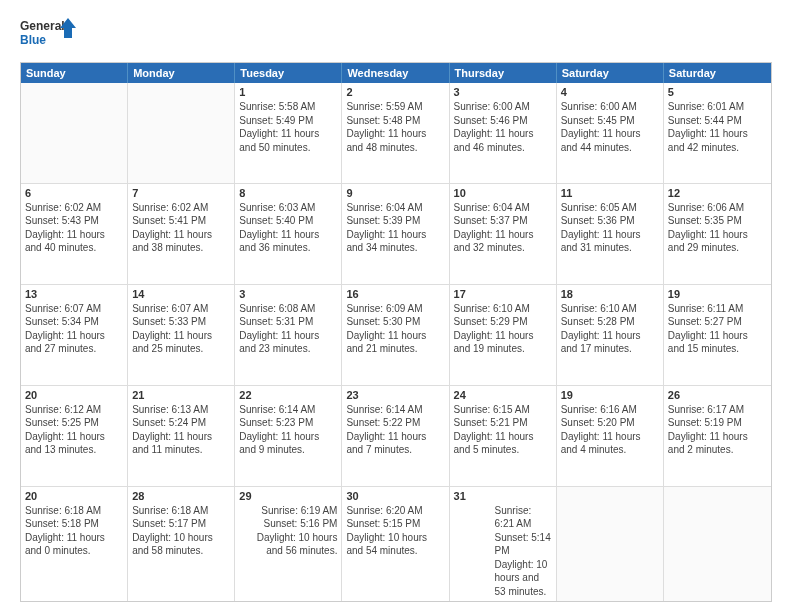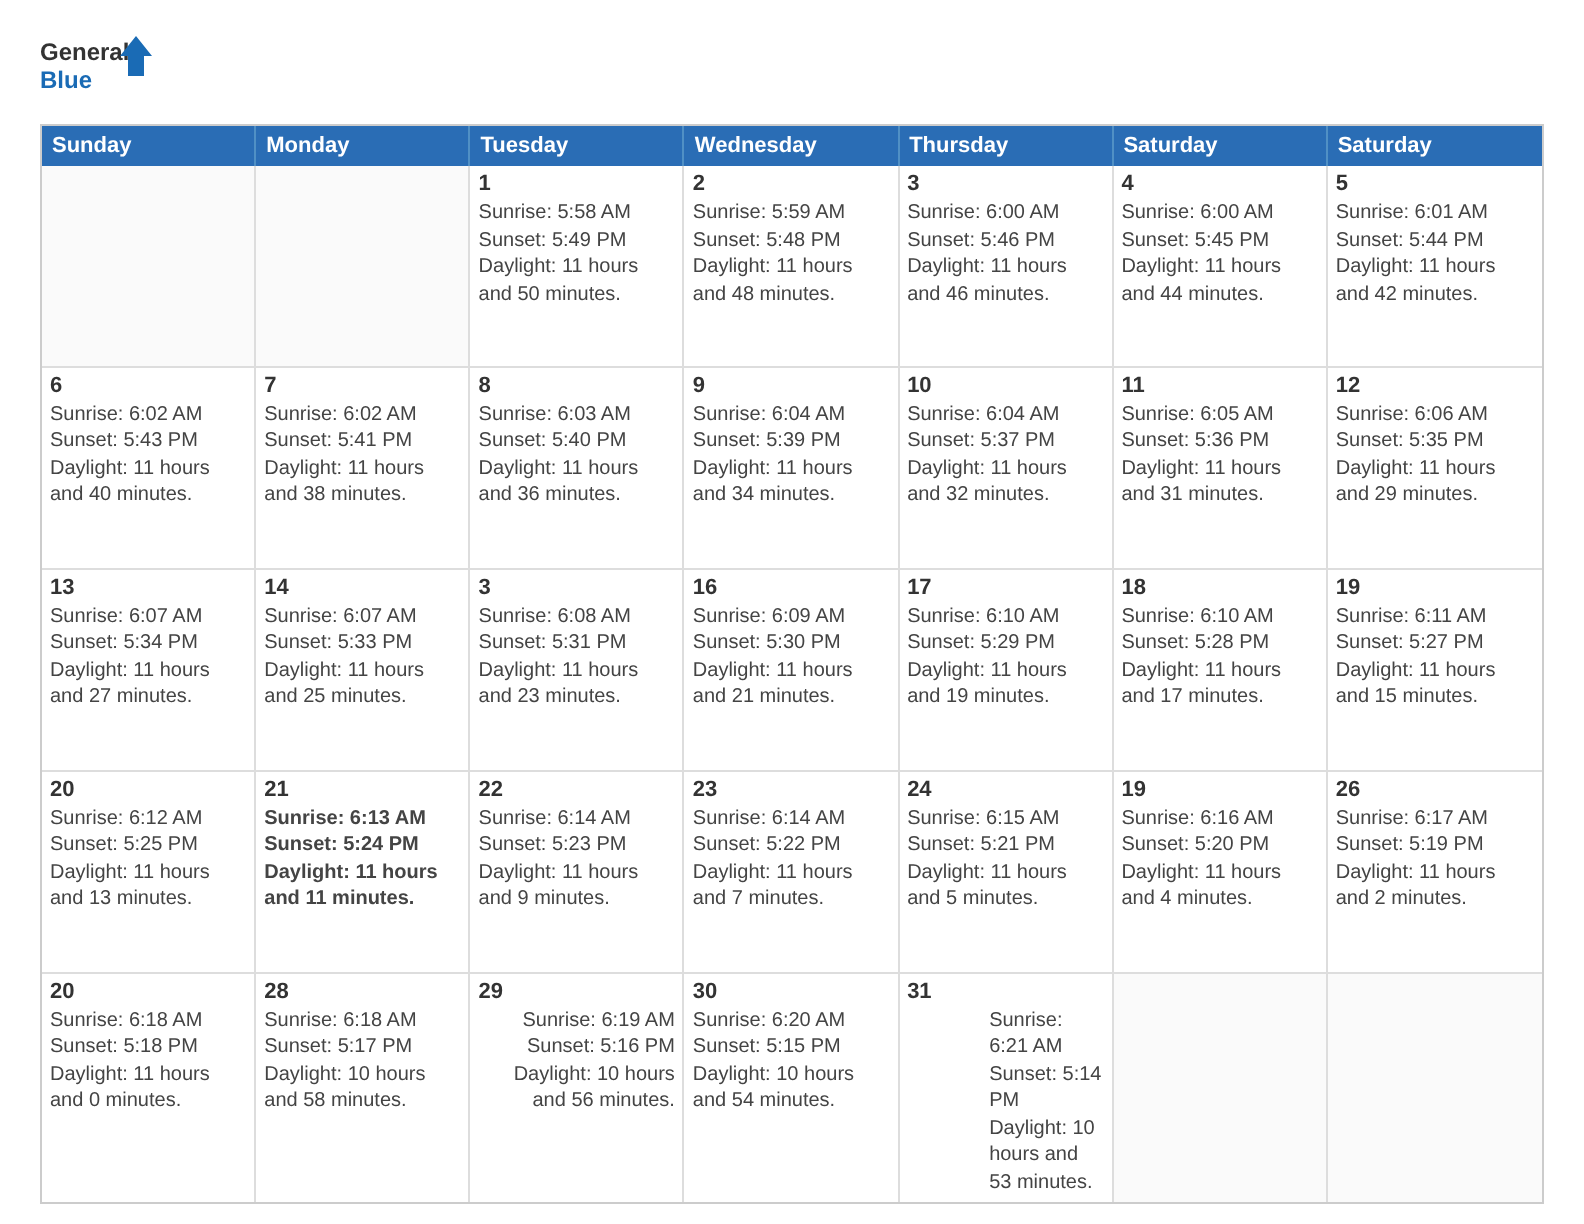--- a/index.html
+++ b/index.html
@@ -250,21 +250,21 @@
         </div>
         <div class="cal-row">
           <div class="cal-cell">
             <div class="day-num">20</div>
             <div class="cell-text" style="white-space: pre-line;">Sunrise: 6:12 AM
 Sunset: 5:25 PM
 Daylight: 11 hours and 13 minutes.</div>
           </div>
           <div class="cal-cell">
             <div class="day-num">21</div>
-            <div class="cell-text" style="white-space: pre-line; font-weight: bold;">Sunrise: 6:13 AM
+            <div class="cell-text" style="white-space: pre-line;">Sunrise: 6:13 AM
 Sunset: 5:24 PM
 Daylight: 11 hours and 11 minutes.</div>
           </div>
           <div class="cal-cell">
             <div class="day-num">22</div>
             <div class="cell-text" style="white-space: pre-line;">Sunrise: 6:14 AM
 Sunset: 5:23 PM
 Daylight: 11 hours and 9 minutes.</div>
           </div>
           <div class="cal-cell">

